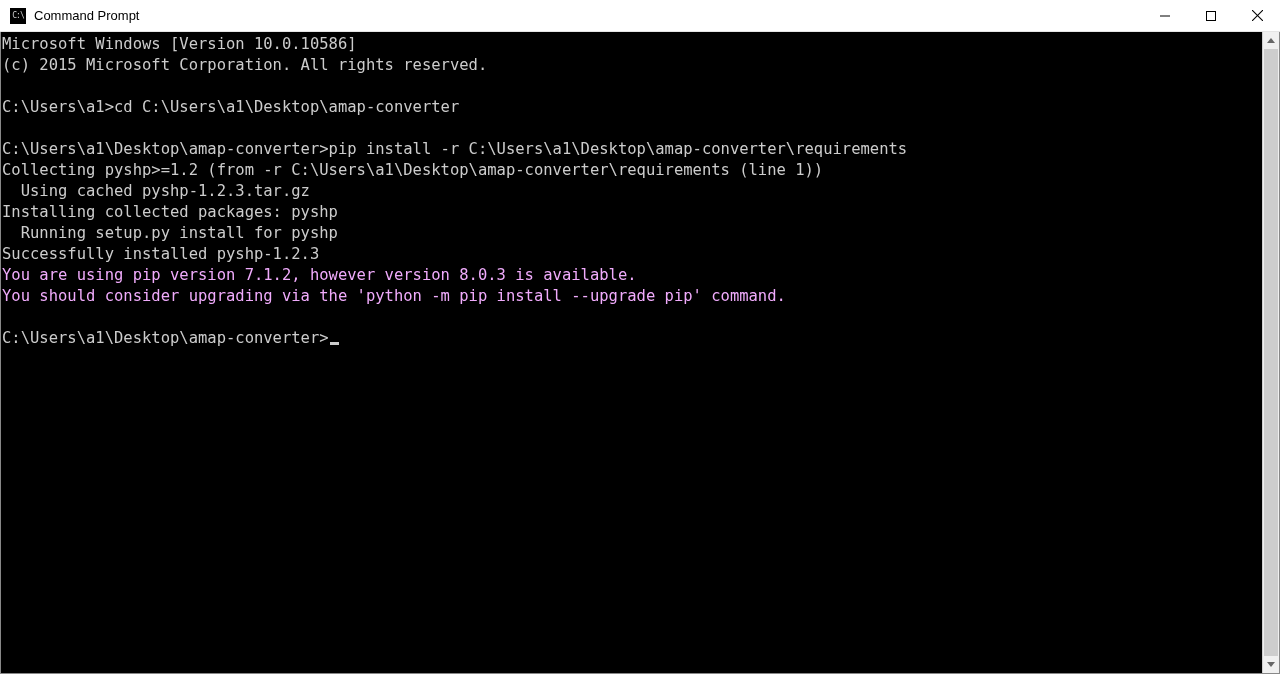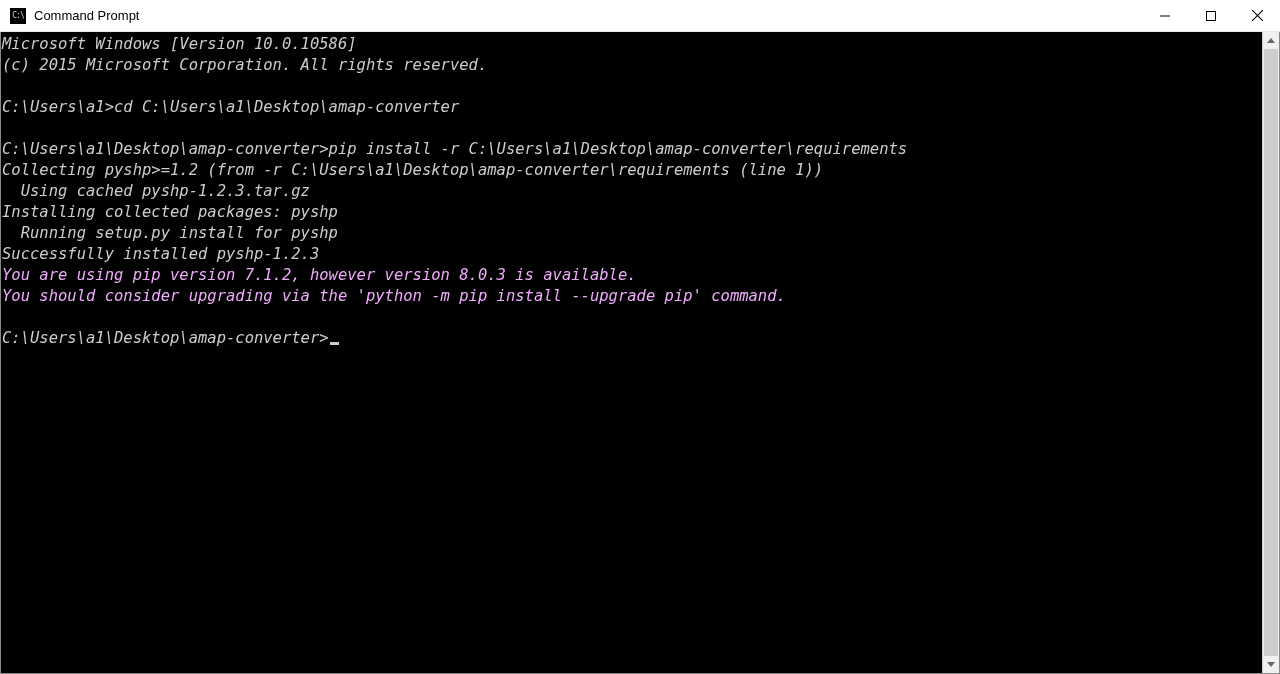--- a/index.html
+++ b/index.html
@@ -67,21 +67,21 @@
     flex: 1;
     background: #000;
     color: #ccc;
     font-family: Consolas, "Lucida Console", monospace;
     font-size: 15.5px;
     line-height: 21px;
     padding: 2px 1px;
     white-space: pre;
     overflow: hidden;
   }
-  .terminal .line { white-space: pre; font-style: italic; }
+  .terminal .line { white-space: pre; }
   .terminal .warn { color: #f0abfc; }
   .terminal .cursor {
     display: inline-block;
     width: 9px;
     height: 3px;
     background: #ccc;
     vertical-align: -2px;
     margin-left: 1px;
   }
 

